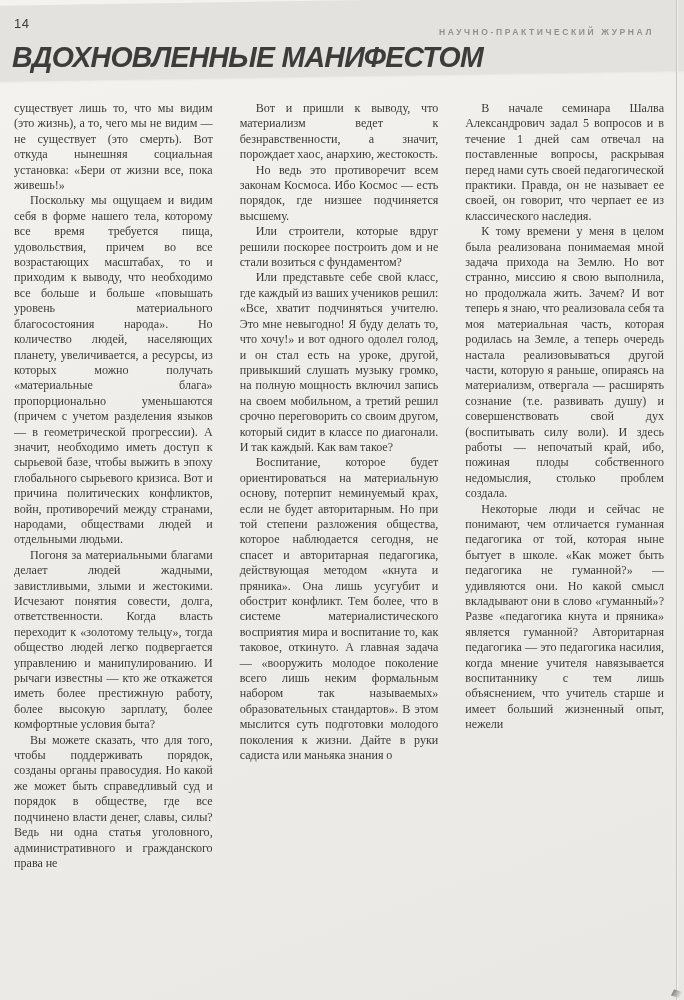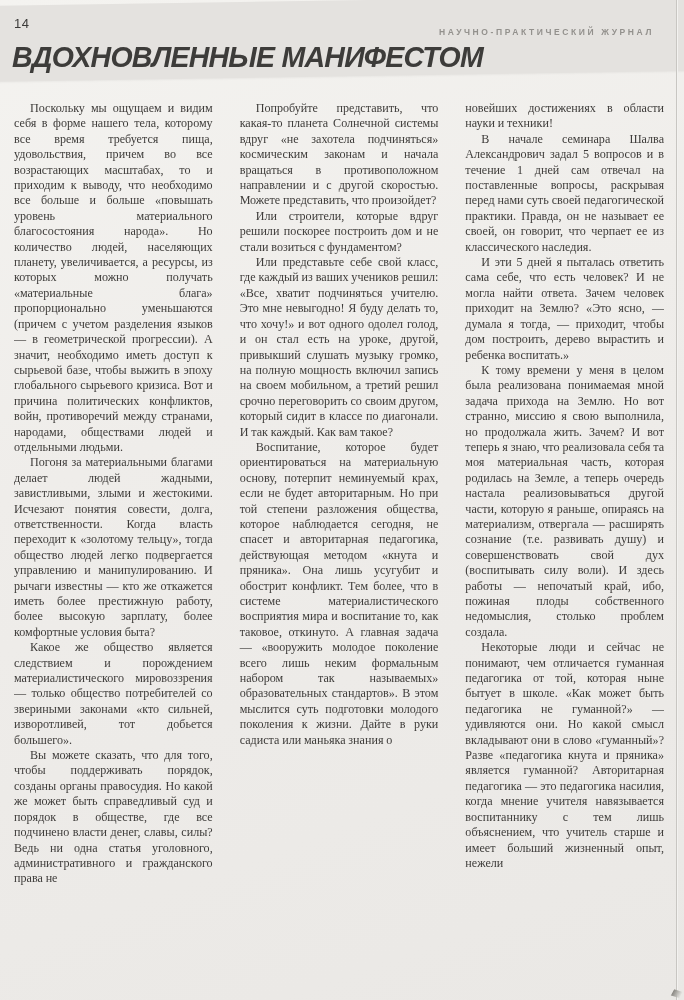--- a/index.html
+++ b/index.html
@@ -60,35 +60,34 @@
   <div class="band"></div>
 
   <div class="page-number">14</div>
 
   <div class="journal-label">НАУЧНО-ПРАКТИЧЕСКИЙ ЖУРНАЛ</div>
 
   <h1 class="article-title">ВДОХНОВЛЕННЫЕ МАНИФЕСТОМ</h1>
 
   <div class="columns">
     <div class="col">
+        <p class="para">существует лишь то, что мы видим (это жизнь), а то, чего мы не видим — не существует (это смерть). Вот откуда нынешняя социальная установка: «Бери от жизни все, пока живешь!»</p>
         <p class="para indent">Поскольку мы ощущаем и видим себя в форме нашего тела, которому все время требуется пища, удовольствия, причем во все возрастающих масштабах, то и приходим к выводу, что необходимо все больше и больше «повышать уровень материального благосостояния народа». Но количество людей, населяющих планету, увеличивается, а ресурсы, из которых можно получать «материальные блага» пропорционально уменьшаются (причем с учетом разделения языков — в геометрической прогрессии). А значит, необходимо иметь доступ к сырьевой базе, чтобы выжить в эпоху глобального сырьевого кризиса. Вот и причина политических конфликтов, войн, противоречий между странами, народами, обществами людей и отдельными людьми.</p>
         <p class="para indent">Погоня за материальными благами делает людей жадными, завистливыми, злыми и жестокими. Исчезают понятия совести, долга, ответственности. Когда власть переходит к «золотому тельцу», тогда общество людей легко подвергается управлению и манипулированию. И рычаги известны — кто же откажется иметь более престижную работу, более высокую зарплату, более комфортные условия быта?</p>
-        <p class="para indent">Какое же общество является следствием и порождением материалистического мировоззрения — только общество потребителей со звериными законами «кто сильней, изворотливей, тот добьется большего».</p>
         <p class="para indent">Вы можете сказать, что для того, чтобы поддерживать порядок, созданы органы правосудия. Но какой же может быть справедливый суд и порядок в обществе, где все подчинено власти денег, славы, силы? Ведь ни одна статья уголовного, административного и гражданского права не</p>
       </div>
     <div class="col">
-        <p class="para indent">Попробуйте представить, что какая-то планета Солнечной системы вдруг «не захотела подчиняться» космическим законам и начала вращаться в противоположном направлении и с другой скоростью. Можете представить, что произойдет?</p>
+        <p class="para indent">Вот и пришли к выводу, что материализм ведет к безнравственности, а значит, порождает хаос, анархию, жестокость.</p>
+        <p class="para indent">Но ведь это противоречит всем законам Космоса. Ибо Космос — есть порядок, где низшее подчиняется высшему.</p>
         <p class="para indent">Или строители, которые вдруг решили поскорее построить дом и не стали возиться с фундаментом?</p>
         <p class="para indent">Или представьте себе свой класс, где каждый из ваших учеников решил: «Все, хватит подчиняться учителю. Это мне невыгодно! Я буду делать то, что хочу!» и вот одного одолел голод, и он стал есть на уроке, другой, привыкший слушать музыку громко, на полную мощность включил запись на своем мобильном, а третий решил срочно переговорить со своим другом, который сидит в классе по диагонали. И так каждый. Как вам такое?</p>
         <p class="para indent">Воспитание, которое будет ориентироваться на материальную основу, потерпит неминуемый крах, если не будет авторитарным. Но при той степени разложения общества, которое наблюдается сегодня, не спасет и авторитарная педагогика, действующая методом «кнута и пряника». Она лишь усугубит и обострит конфликт. Тем более, что в системе материалистического восприятия мира и воспитание то, как таковое, откинуто. А главная задача — «вооружить молодое поколение всего лишь неким формальным набором так называемых» образовательных стандартов». В этом мыслится суть подготовки молодого поколения к жизни. Дайте в руки садиста или маньяка знания о</p>
       </div>
     <div class="col">
-        <p class="para">новейших достижениях в области науки и техники!</p>
         <p class="para indent">В начале семинара Шалва Александрович задал 5 вопросов и в течение 1 дней сам отвечал на поставленные вопросы, раскрывая перед нами суть своей педагогической практики. Правда, он не называет ее своей, он говорит, что черпает ее из классического наследия.</p>
-        <p class="para indent">И эти 5 дней я пыталась ответить сама себе, что есть человек? И не могла найти ответа. Зачем человек приходит на Землю? «Это ясно, — думала я тогда, — приходит, чтобы дом построить, дерево вырастить и ребенка воспитать.»</p>
         <p class="para indent">К тому времени у меня в целом была реализована понимаемая мной задача прихода на Землю. Но вот странно, миссию я свою выполнила, но продолжала жить. Зачем? И вот теперь я знаю, что реализовала себя та моя материальная часть, которая родилась на Земле, а теперь очередь настала реализовываться другой части, которую я раньше, опираясь на материализм, отвергала — расширять сознание (т.е. развивать душу) и совершенствовать свой дух (воспитывать силу воли). И здесь работы — непочатый край, ибо, пожиная плоды собственного недомыслия, столько проблем создала.</p>
         <p class="para indent">Некоторые люди и сейчас не понимают, чем отличается гуманная педагогика от той, которая ныне бытует в школе. «Как может быть педагогика не гуманной?» — удивляются они. Но какой смысл вкладывают они в слово «гуманный»? Разве «педагогика кнута и пряника» является гуманной? Авторитарная педагогика — это педагогика насилия, когда мнение учителя навязывается воспитаннику с тем лишь объяснением, что учитель старше и имеет больший жизненный опыт, нежели</p>
       </div>
   </div>
 
   <div class="scan-edge"></div>
   <div class="corner-curl"></div>
 
 </div>
 

